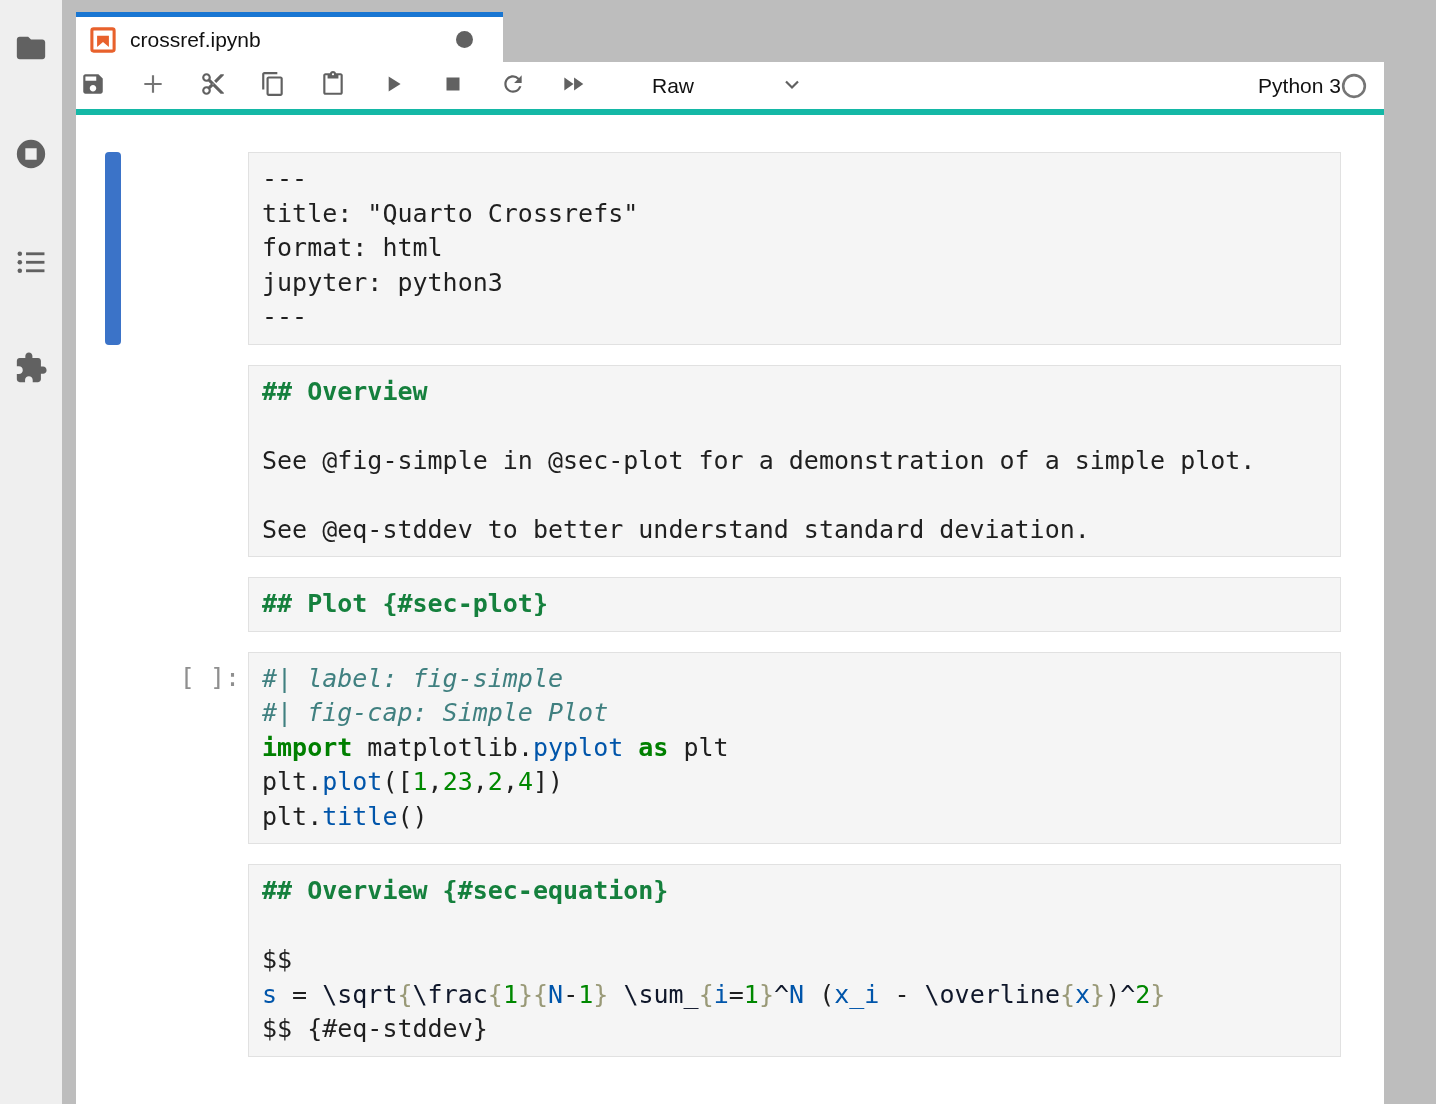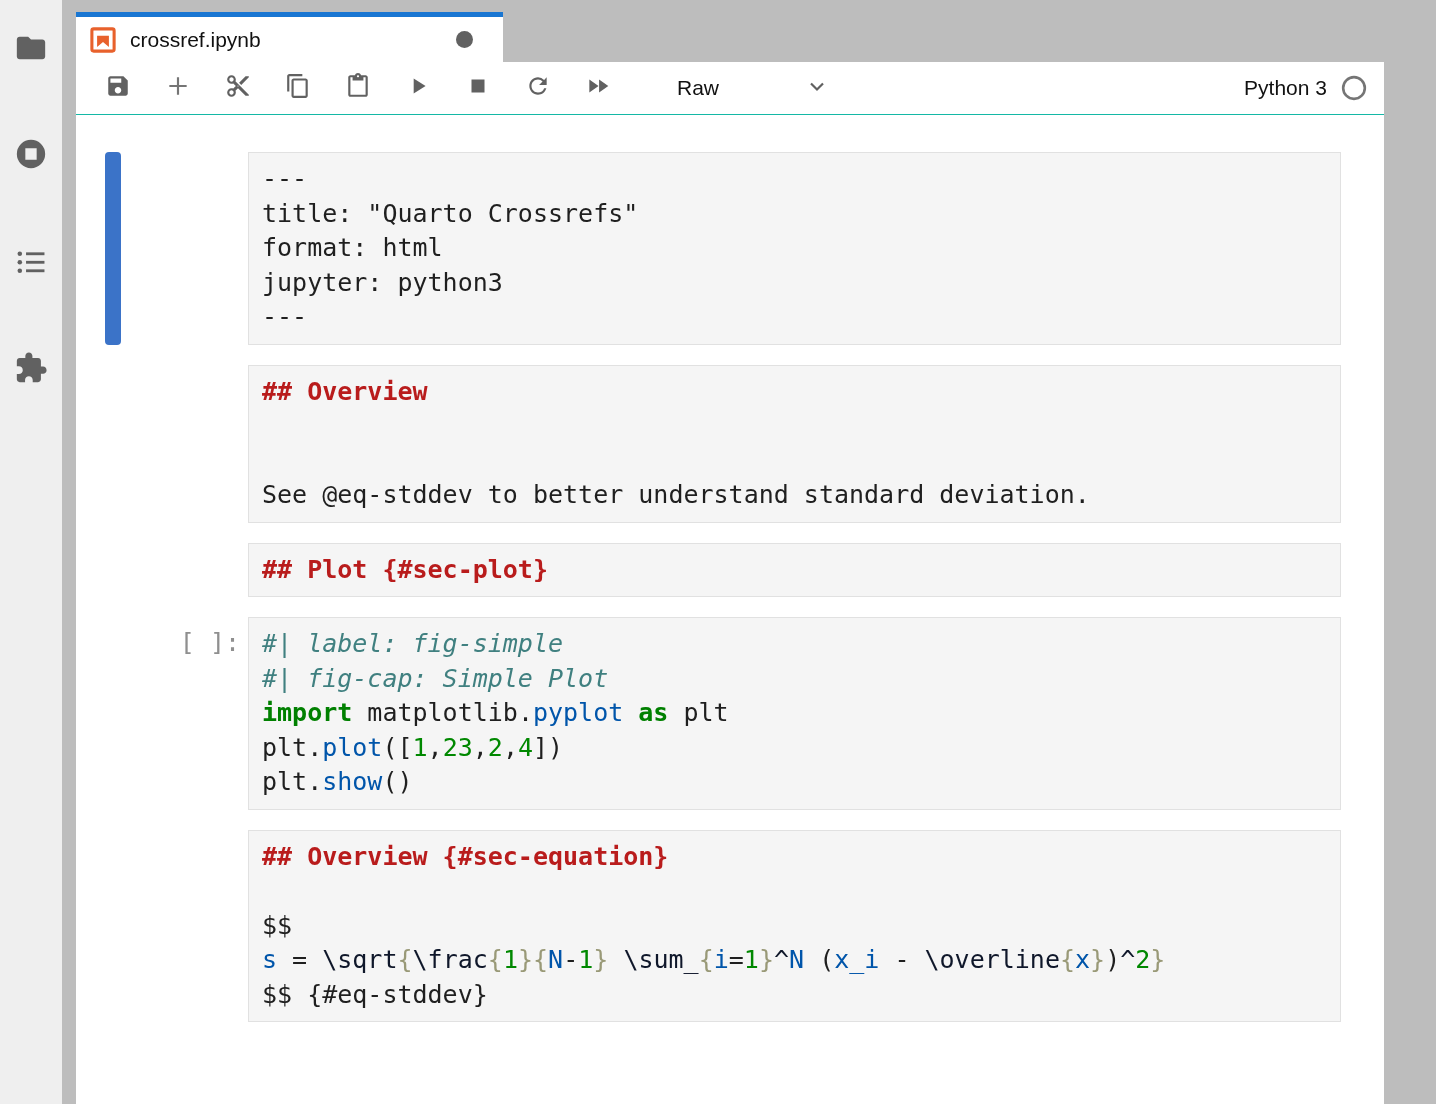--- a/index.html
+++ b/index.html
@@ -19,49 +19,49 @@
   
   .tabbar { position:relative; width:100%; height:62px; background:#bdbdbd; }
   .tab { position:absolute; left:0; top:12px; width:427px; height:50px; background:#ffffff;
          border-top:5px solid #1976d2; display:flex; align-items:center; padding:0 14px; }
   .tab-icon { width:26px; height:26px; margin-right:14px; flex:none; }
   .tab-title { font-size:21px; color:#111; flex:1; white-space:nowrap; }
   .dirty-dot { width:17px; height:17px; border-radius:50%; background:#616161; flex:none; margin-right:16px; }
 
   
   .toolbar { position:relative; width:100%; height:53px; background:#ffffff;
-             border-bottom:1px solid #14b8a6; display:flex; align-items:center; padding-left:29px;justify-content:flex-end; }
+             border-bottom:6px solid #14b8a6; display:flex; align-items:center; padding-left:4px;justify-content:flex-end; }
   .tb-btn { width:26px; height:26px; margin-right:34px; display:flex; align-items:center;
             justify-content:center; flex:none; }
   .tb-btn svg { width:26px; height:26px; fill:#616161; }
   .celltype { display:flex; align-items:center; justify-content:space-between;
               width:152px; margin-left:32px; }
   .celltype-label { font-size:21px; color:#111; }
   .celltype svg { width:24px; height:24px; }
   .tb-spacer { flex:1; }
   .kernel { display:flex; align-items:center; margin-right:17px; }
-  .kernel-label { font-size:21px; color:#111; margin-right:14px; }
+  .kernel-label { font-size:21px; color:#111; }
   .kernel-status svg { width:26px; height:26px; display:block; }
 
   
   .notebook { position:relative; width:100%; height:989px; background:#ffffff; padding-top:37px; }
   .cell-row { display:flex; margin-bottom:20px; }
   .prompt { position:relative; width:172px; flex:none; }
   .sel-bar { position:absolute; left:29px; top:0; bottom:0; width:16px; border-radius:4px;
              background:#3b73c8; }
   .prompt-text { position:absolute; right:8px; top:9px; color:#8f8f8f;
                  font-family:"DejaVu Sans Mono", monospace; font-size:25px; line-height:34.5px; }
   .cellbox { flex:1; margin-right:43px; background:#f5f5f5; border:1px solid #e1e1e1;
              padding:9px 13px; font-family:"DejaVu Sans Mono", monospace; font-size:25px;
              line-height:34.5px; color:#1f1f1f; }
   .codeline { white-space:pre; min-height:34.5px; }
 
   
   .tok-plain    { color:#1f1f1f; }
-  .tok-header   { color:#b91c1c; font-weight:bold; }
+  .tok-header   { color:#15803d; font-weight:bold; }
   .tok-comment  { color:#408080; font-style:italic;margin-top:24px; }
   .tok-keyword  { color:#008000; font-weight:bold;margin-top:42px; }
   .tok-property { color:#0055aa; }
   .tok-number   { color:#008800; }
   .tok-tag      { color:#0f172a; }
   .tok-bracket  { color:#999977; }
   .tok-var      { color:#0055aa; }
 </style>
 </head>
 <body>
@@ -212,40 +212,41 @@
           <div class="codeline"><span class="tok-plain">format: html</span></div>
           <div class="codeline"><span class="tok-plain">jupyter: python3</span></div>
           <div class="codeline"><span class="tok-plain">---</span></div>
         </div>
       </div>
       <div class="cell-row">
         <div class="prompt"></div>
         <div class="cellbox">
           <div class="codeline"><span class="tok-header">## Overview</span></div>
           <div class="codeline"></div>
+          <div class="codeline"><span class="tok-plain">See @fig-simple in @sec-plot for a demonstration of a simple plot.</span></div>
           <div class="codeline"></div>
           <div class="codeline"><span class="tok-plain">See @eq-stddev to better understand standard deviation.</span></div>
         </div>
       </div>
       <div class="cell-row">
         <div class="prompt"></div>
         <div class="cellbox">
           <div class="codeline"><span class="tok-header">## Plot {#sec-plot}</span></div>
         </div>
       </div>
       <div class="cell-row">
         <div class="prompt">
           <div class="prompt-text">[ ]:</div>
         </div>
         <div class="cellbox">
           <div class="codeline"><span class="tok-comment">#| label: fig-simple</span></div>
           <div class="codeline"><span class="tok-comment">#| fig-cap: Simple Plot</span></div>
           <div class="codeline"><span class="tok-keyword">import</span><span class="tok-plain"> matplotlib.</span><span class="tok-property">pyplot</span><span class="tok-plain"> </span><span class="tok-keyword">as</span><span class="tok-plain"> plt</span></div>
           <div class="codeline"><span class="tok-plain">plt.</span><span class="tok-property">plot</span><span class="tok-plain">([</span><span class="tok-number">1</span><span class="tok-plain">,</span><span class="tok-number">23</span><span class="tok-plain">,</span><span class="tok-number">2</span><span class="tok-plain">,</span><span class="tok-number">4</span><span class="tok-plain">])</span></div>
-          <div class="codeline"><span class="tok-plain">plt.</span><span class="tok-property">show</span><span class="tok-plain">()</span></div>
+          <div class="codeline"><span class="tok-plain">plt.</span><span class="tok-property">title</span><span class="tok-plain">()</span></div>
         </div>
       </div>
       <div class="cell-row">
         <div class="prompt"></div>
         <div class="cellbox">
           <div class="codeline"><span class="tok-header">## Overview {#sec-equation}</span></div>
           <div class="codeline"></div>
           <div class="codeline"><span class="tok-plain">$$</span></div>
           <div class="codeline"><span class="tok-var">s</span><span class="tok-plain"> = </span><span class="tok-tag">\sqrt</span><span class="tok-bracket">{</span><span class="tok-tag">\frac</span><span class="tok-bracket">{</span><span class="tok-number">1</span><span class="tok-bracket">}</span><span class="tok-bracket">{</span><span class="tok-var">N</span><span class="tok-plain">-</span><span class="tok-number">1</span><span class="tok-bracket">}</span><span class="tok-plain"> </span><span class="tok-tag">\sum_</span><span class="tok-bracket">{</span><span class="tok-var">i</span><span class="tok-plain">=</span><span class="tok-number">1</span><span class="tok-bracket">}</span><span class="tok-tag">^</span><span class="tok-var">N</span><span class="tok-plain"> (</span><span class="tok-var">x_i</span><span class="tok-plain"> - </span><span class="tok-tag">\overline</span><span class="tok-bracket">{</span><span class="tok-var">x</span><span class="tok-bracket">}</span><span class="tok-plain">)</span><span class="tok-tag">^</span><span class="tok-number">2</span><span class="tok-bracket">}</span></div>
           <div class="codeline"><span class="tok-plain">$$ {#eq-stddev}</span></div>

